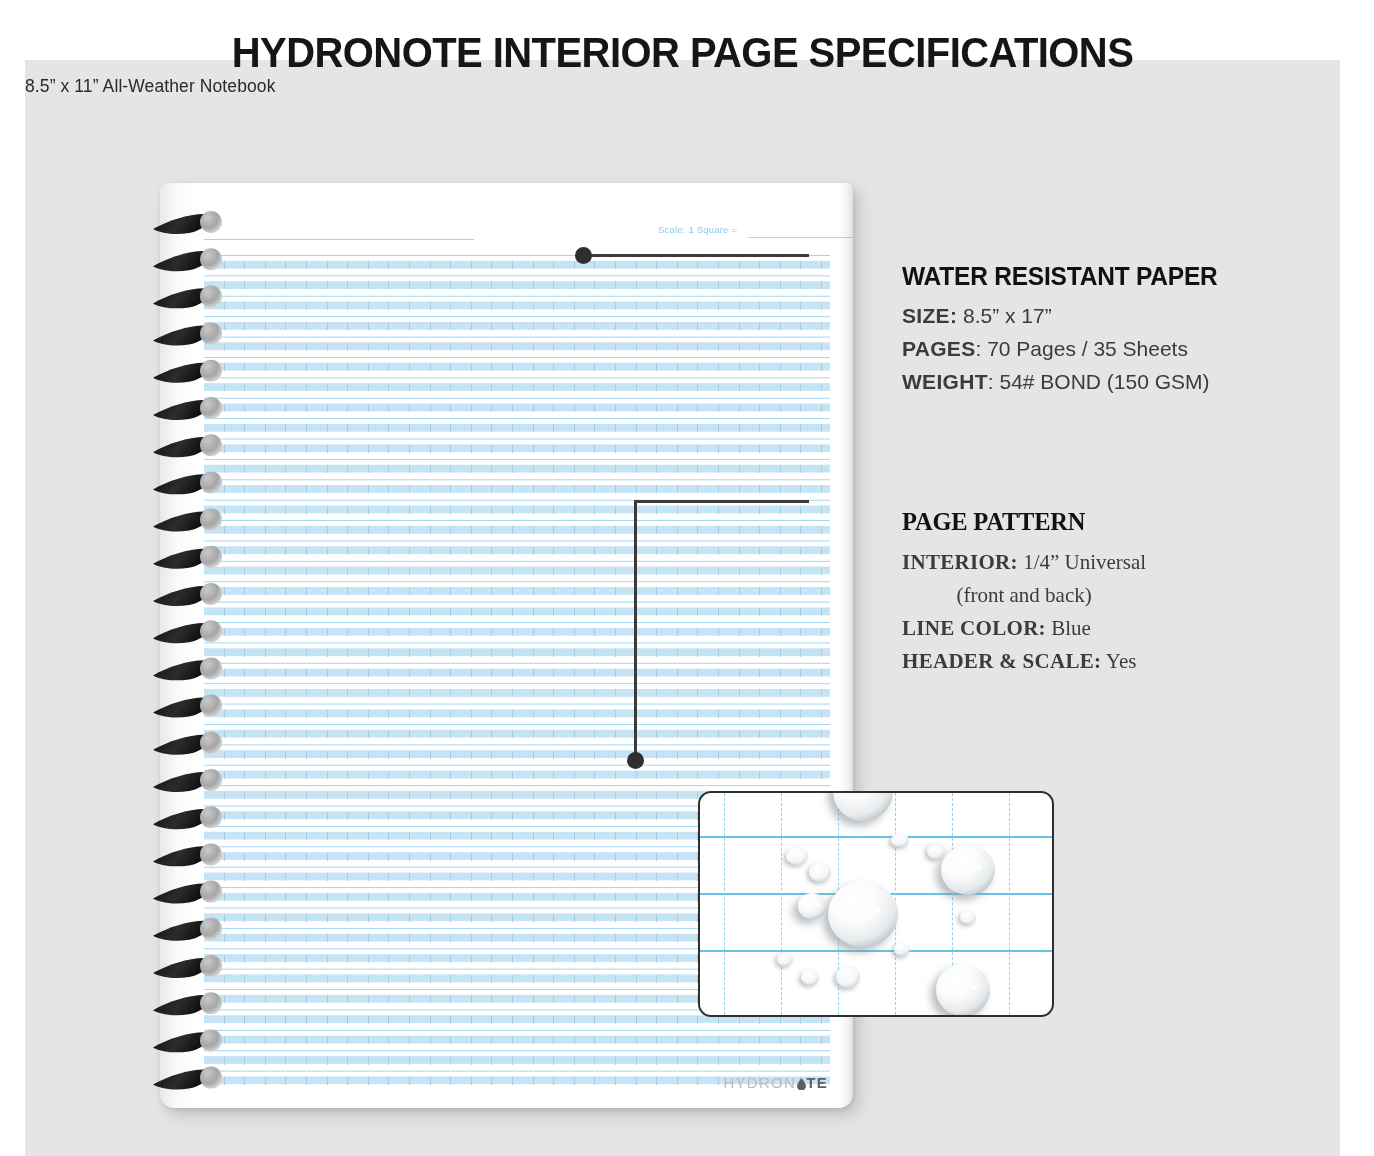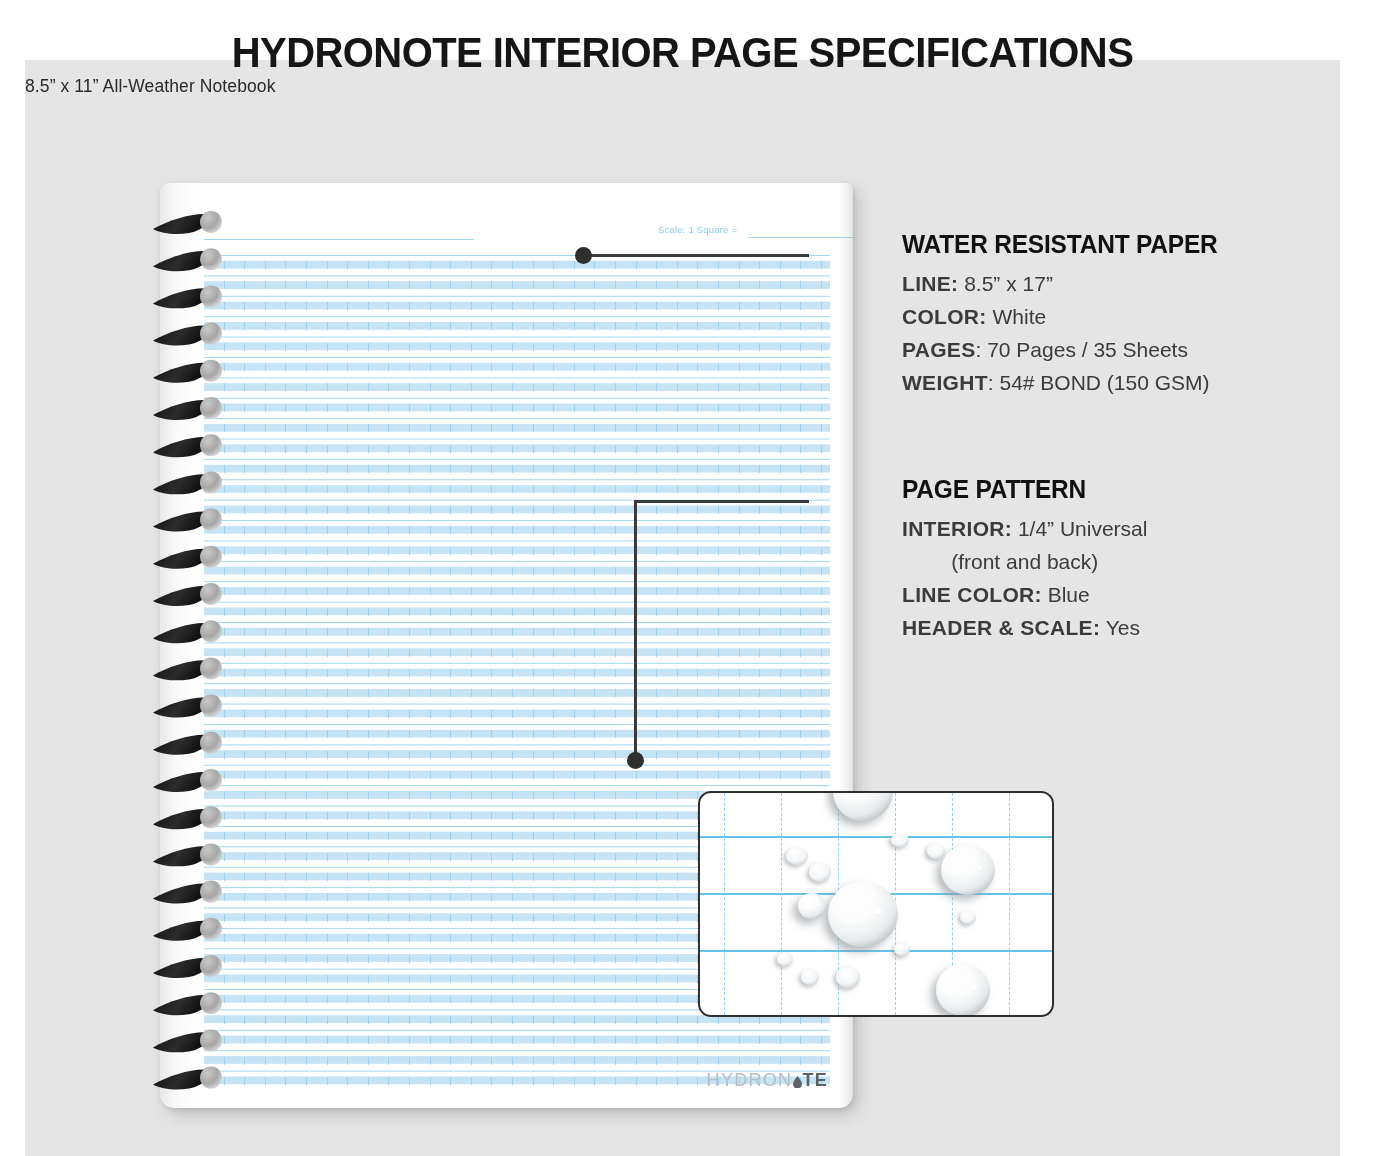--- a/index.html
+++ b/index.html
@@ -104,41 +104,41 @@
     font-size:9.5px; color:#8ecbe8; letter-spacing:.2px;
     white-space:nowrap;
   }
   .scale-rule{
     position:absolute; left:588px; top:54px; width:122px; height:1.2px;
     background:#a9dcf0;
   }
   
   .logo{
     position:absolute; right:25px; bottom:17px;
-    font-size:18px; font-weight:bold; letter-spacing:1.3px;
+    font-size:15px; font-weight:bold; letter-spacing:1.3px;
     white-space:nowrap;
   }
   .logo .lite{color:#b9bcbe; font-weight:500;}
   .logo .dark{color:#5d6164; font-weight:bold;}
   .logo .drop{
     display:inline-block; width:9px; height:12px;
     position:relative; top:2px; margin:0 .5px;
   }
 
   
   #spiral{position:absolute; left:0; top:28px; width:90px; height:890px;}
 
   
   .leader{position:absolute; background:#3b3b3b;}
   .dot{
     position:absolute; width:17px; height:17px; border-radius:50%;
     background:#2f2f2f;
   }
 
-  .callout{position:absolute;}
+  .callout{position:absolute;margin-top:32px;}
   .c-head{
     font-size:25.5px; font-weight:bold; color:#111;
     letter-spacing:-0.2px; margin-bottom:9px;
     transform:scaleX(0.96); transform-origin:left center;
   }
   .c-row{
     font-size:21px; color:#3b3b3b; line-height:1.57;
     white-space:nowrap;
   }
   .c-row b{color:#3b3b3b; font-weight:bold; letter-spacing:.3px;}
@@ -313,36 +313,32 @@
           <ellipse cx="85" cy="166" rx="8" ry="7" fill="url(#dg2)" filter="url(#dshs)" opacity="0.95"></ellipse>
           <ellipse cx="110" cy="184" rx="9" ry="8" fill="url(#dg2)" filter="url(#dshs)" opacity="0.95"></ellipse>
           <ellipse cx="148" cy="184" rx="12" ry="11" fill="url(#dg2)" filter="url(#dshs)" opacity="0.95"></ellipse>
         </g>
     </svg>
   </div>
 
   <div class="callout" style="left:877px;top:170px;">
     <div class="c-head">WATER RESISTANT PAPER</div>
     <div class="c-row">
-      <b>LINE:</b>
+      <b>SIZE:</b>
       <span>8.5” x 17”</span>
     </div>
     <div class="c-row">
-      <b>COLOR:</b>
-      <span>White</span>
-    </div>
-    <div class="c-row">
       <b>PAGES</b><span>: 70 Pages / 35 Sheets</span>
     </div>
     <div class="c-row">
       <b>WEIGHT</b><span>: 54# BOND (150 GSM)</span>
     </div>
   </div>
 
-  <div class="callout" style="left:877px;top:415px;">
+  <div class="callout" style="left:877px;top:415px;font-family:Liberation Serif, serif;">
     <div class="c-head">PAGE PATTERN</div>
     <div class="c-row">
       <b>INTERIOR:</b>
       <span>1/4” Universal</span>
     </div>
     <div class="c-cont">(front and back)</div>
     <div class="c-row">
       <b>LINE COLOR:</b>
       <span>Blue</span>
     </div>

